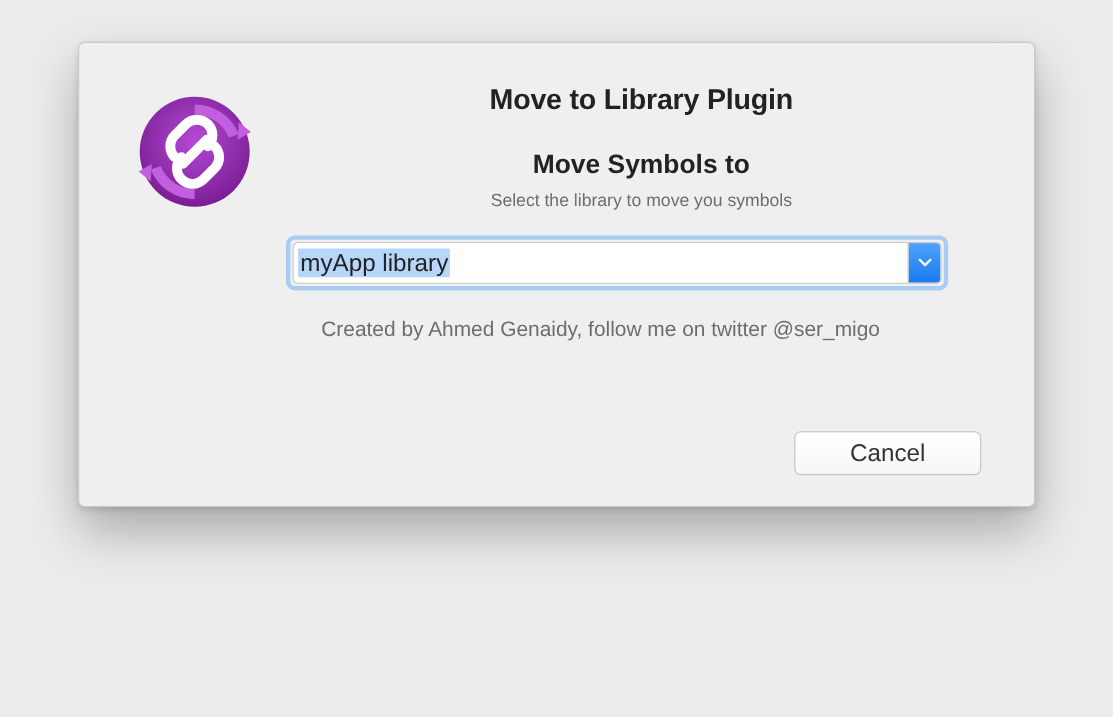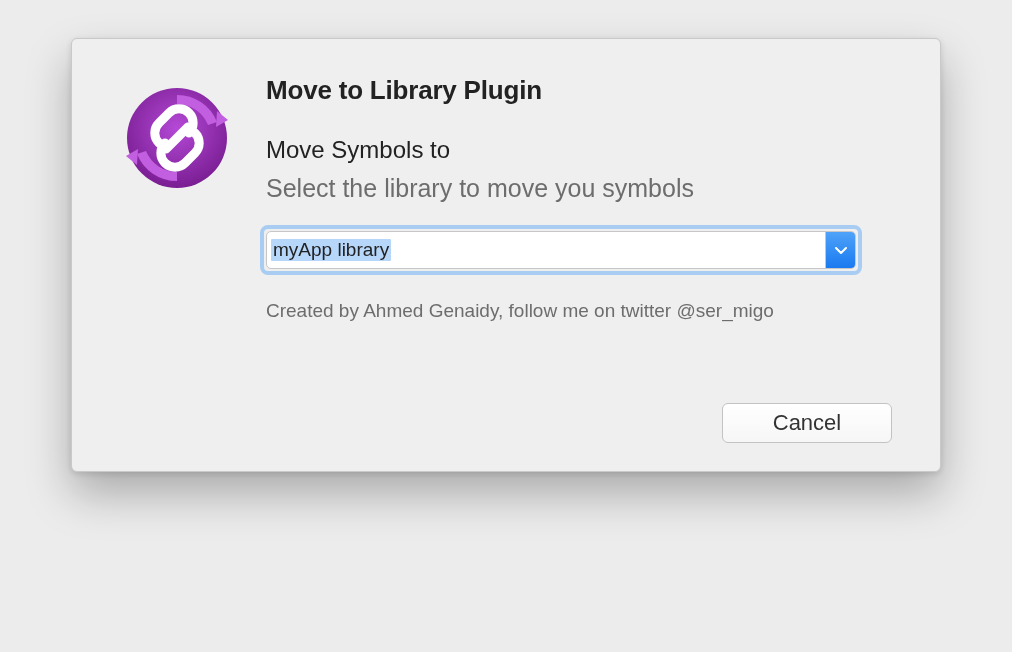--- a/index.html
+++ b/index.html
@@ -23,45 +23,46 @@
       background: #efefef;
       border: 1px solid #c9c9c9;
       border-radius: 6px;
       box-shadow: 0 22px 45px rgba(0,0,0,0.28), 0 2px 6px rgba(0,0,0,0.12);
       padding: 36px 40px 28px 40px;
       position: relative;
     }
     .dialog-body {
       display: flex;
       gap: 34px;
+      text-align: center;
     }
     .icon-col {
       flex: 0 0 120px;
       display: flex;
       justify-content: center;
       align-items: flex-start;
       padding-top: 8px;
       padding-left: 10px;
     }
     .content-col { flex: 1; }
     .title {
       font-size: 26px;
       font-weight: 700;
       color: #222;
       margin-bottom: 30px;
       letter-spacing: -0.2px;
     }
     .subtitle {
       font-size: 24px;
-      font-weight: 400;
+      font-weight: 700;
       color: #222;
       margin-bottom: 10px;
     }
     .description {
-      font-size: 25px;
+      font-size: 16px;
       color: #6d6d6d;
       margin-bottom: 28px;
     }
     .combo-wrap {
       position: relative;
       width: 590px;
       margin-bottom: 28px;
     }
     .combo-ring {
       position: absolute;
@@ -78,21 +79,21 @@
       border: 1px solid #c7c7c7;
       border-radius: 5px;
       background: #fff;
       overflow: hidden;
     }
     .combo-input-highlight {
       flex: 1;
       display: flex;
       align-items: center;
       padding: 2px 4px;
-      font-size: 19px;
+      font-size: 22px;
       color: #222;
       overflow: hidden;
       white-space: nowrap;
     }
     .combo-input-highlight .sel {
       background: #b6d6fa;
       padding: 0 2px;
       border-radius: 1px;
     }
     .combo-arrow {

